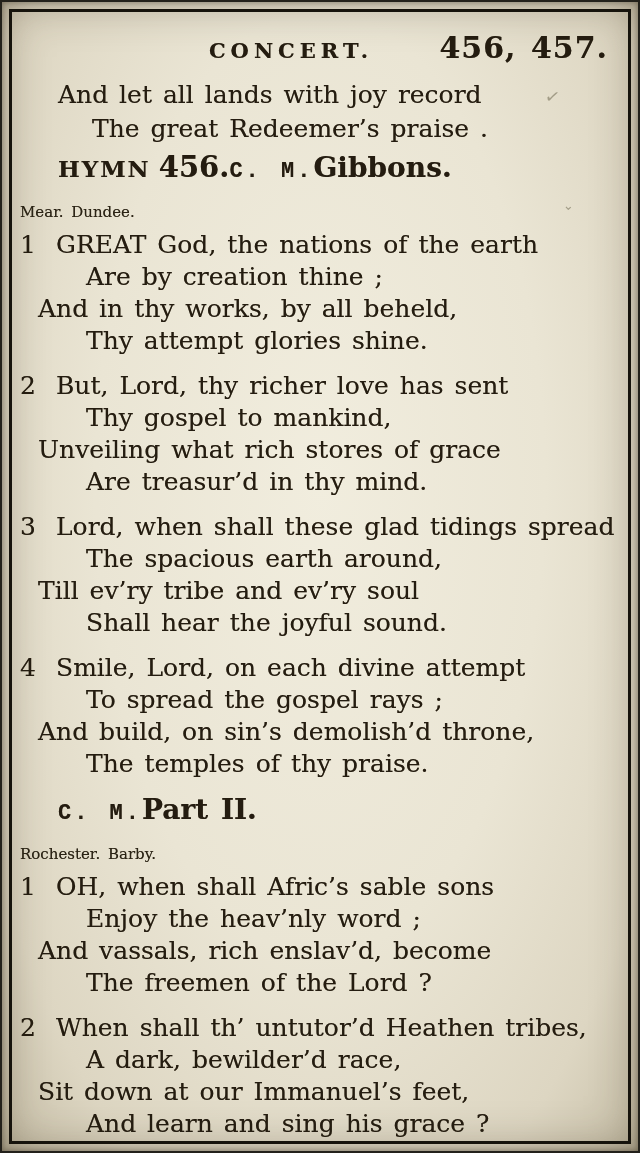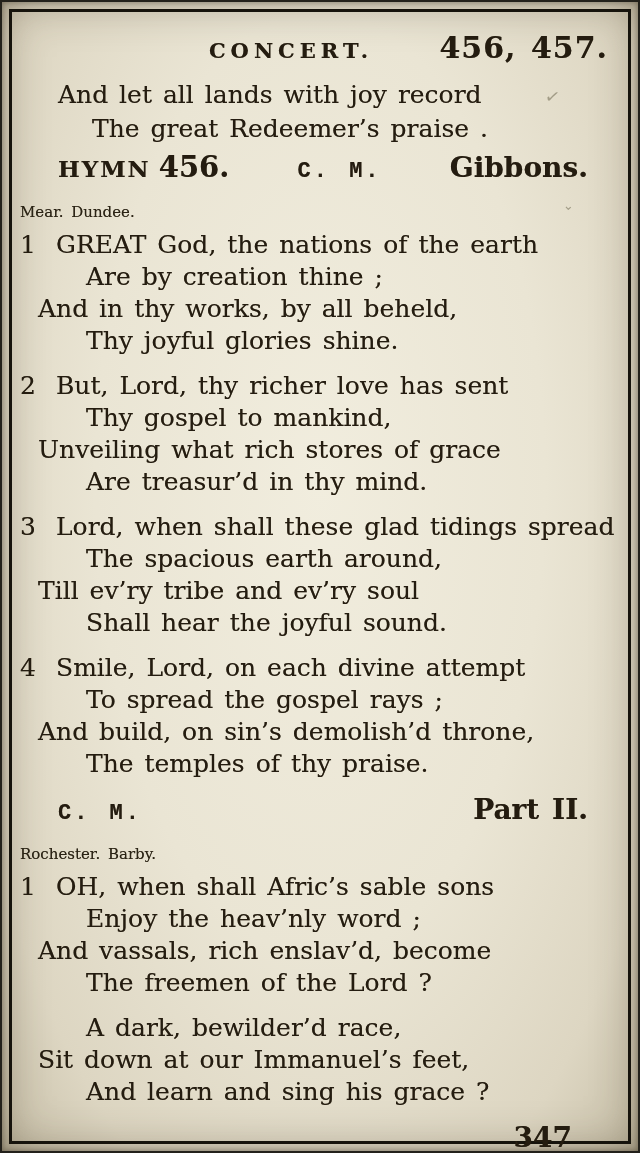--- a/index.html
+++ b/index.html
@@ -36,21 +36,21 @@
   }
   .header-numbers{
     position:absolute;right:6px;top:0;
     font-size:30px;font-weight:bold;letter-spacing:1px;
   }
   .carryover{margin:6px 0 4px 0;font-size:25px;line-height:34px;}
   .carry0{padding-left:38px;}
   .carry1{padding-left:72px;}
 
   .hymn-heading{
-    display:flex;justify-content:space-between;align-items:baseline;
+    display:flex;align-items:baseline;
     padding:0 26px 0 38px;
   }
   .h-word{font-size:23px;letter-spacing:2px;font-weight:bold;}
   .h-num{font-size:29px;font-weight:bold;}
   .h-meter{font-size:22px;letter-spacing:3px;font-weight:bold;font-family:Liberation Mono, monospace;}
   .h-attr{font-size:28px;font-weight:bold;}
   .tunes{text-align:left;font-size:15px;margin:19px 0 8px 0;color:#2a2315;}
 
   .verse{font-size:25px;line-height:32px;margin-bottom:13px;}
   .vline{white-space:nowrap;}
@@ -96,21 +96,21 @@
       </div>
       <div class="h-meter">C. M.</div>
       <div class="h-attr">Gibbons.</div>
     </div>
     <div class="tunes">Mear.  Dundee.</div>
 
     <div class="verse">
       <div class="vline"><span class="vnum">1</span><span>GREAT God, the nations of the earth</span></div>
       <div class="vline indent">Are by creation thine ;</div>
       <div class="vline flush">And in thy works, by all beheld,</div>
-      <div class="vline indent">Thy joyful glories shine.</div>
+      <div class="vline indent">Thy attempt glories shine.</div>
     </div>
 
     <div class="verse">
       <div class="vline"><span class="vnum">2</span><span>But, Lord, thy richer love has sent</span></div>
       <div class="vline indent">Thy gospel to mankind,</div>
       <div class="vline flush">Unveiling what rich stores of grace</div>
       <div class="vline indent">Are treasur’d in thy mind.</div>
     </div>
 
     <div class="verse">
@@ -134,20 +134,21 @@
     <div class="tunes">Rochester.  Barby.</div>
 
     <div class="verse">
       <div class="vline"><span class="vnum">1</span><span>OH, when shall Afric’s sable sons</span></div>
       <div class="vline indent">Enjoy the heav’nly word ;</div>
       <div class="vline flush">And vassals, rich enslav’d, become</div>
       <div class="vline indent">The freemen of the Lord ?</div>
     </div>
 
     <div class="verse">
+      <div class="vline"><span class="vnum">2</span><span>When shall th’ untutor’d Heathen tribes,</span></div>
       <div class="vline indent">A dark, bewilder’d race,</div>
       <div class="vline flush">Sit down at our Immanuel’s feet,</div>
       <div class="vline indent">And learn and sing his grace ?</div>
     </div>
 
     <div class="page-number">347</div>
 
   </div>
 </div>
 

